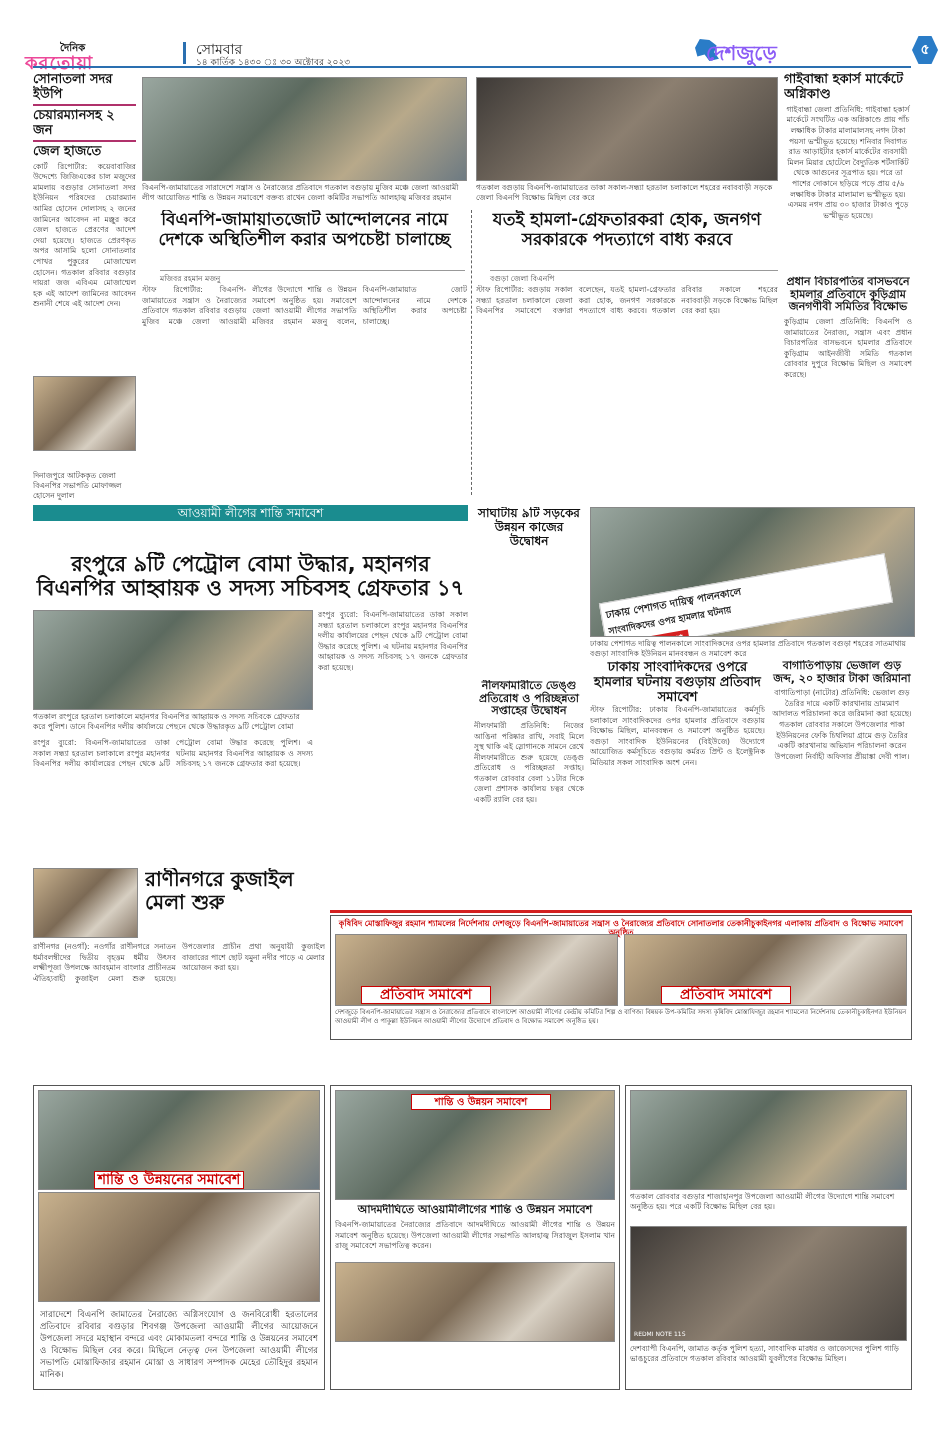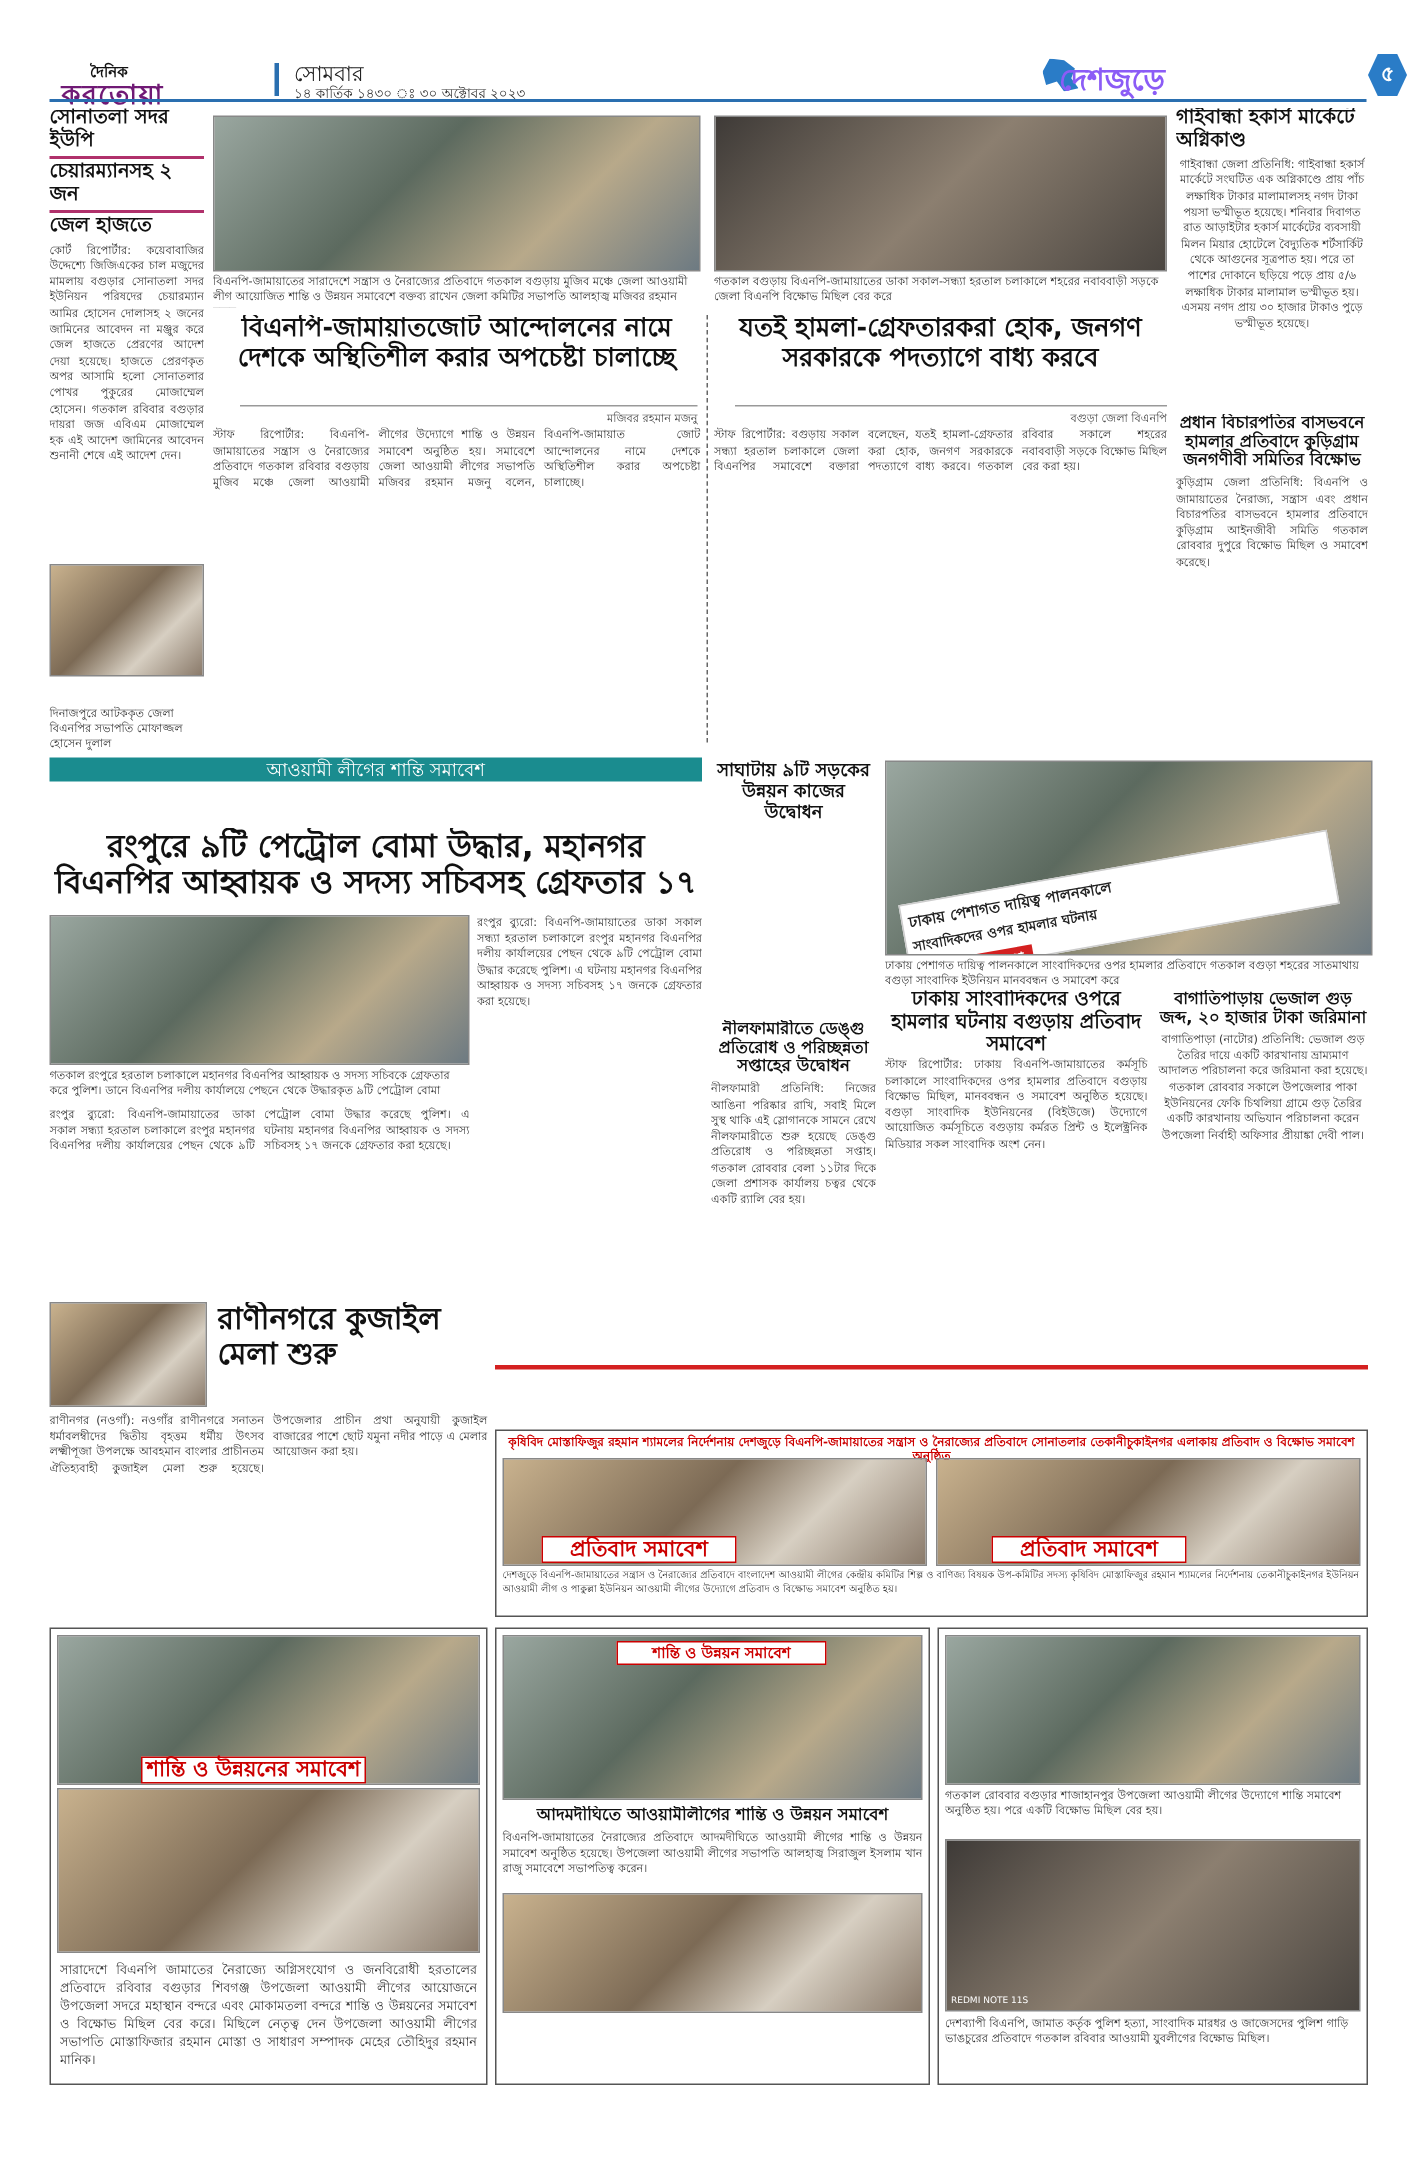--- a/index.html
+++ b/index.html
@@ -1,38 +1,38 @@
 <!DOCTYPE html>
 <html><head>
 <meta charset="utf-8">
 <style>
 *{box-sizing:border-box;margin:0;padding:0}
 body{width:945px;height:1452px;background:#fff;font-family:"DejaVu Sans",sans-serif;color:#222;position:relative;overflow:hidden}
 .abs{position:absolute}
 .hdr-rule{left:33px;top:66px;width:878px;height:2px;background:#2a6fb0}
 .logo-small{left:60px;top:40px;font-size:10px;font-weight:bold;color:#111}
-.logo-big{left:41px;top:49px;font-size:18px;font-weight:900;letter-spacing:1px;color:#701a75}
+.logo-big{left:25px;top:49px;font-size:18px;font-weight:900;letter-spacing:1px;color:#ec4899}
 .vbar{left:183px;top:42px;width:3px;height:22px;background:#2a6fb0}
 .day{left:196px;top:38px;font-size:14px;color:#222}
 .date{left:196px;top:55px;font-size:9px;color:#333}
 .section-title{left:706px;top:38px;font-size:20px;font-weight:bold;color:#8b5cf6}
 .map-icon{left:695px;top:39px;width:24px;height:22px;background:#2a7cc7;clip-path:polygon(20% 0,60% 5%,90% 30%,80% 60%,100% 90%,60% 100%,40% 70%,10% 80%,0 40%)}
 .page-badge{left:912px;top:36px;width:26px;height:28px;background:#2a7cc7;color:#fff;font-size:14px;font-weight:bold;display:flex;align-items:center;justify-content:center;clip-path:polygon(25% 0,75% 0,100% 50%,75% 100%,25% 100%,0 50%)}
 .photo{background:linear-gradient(135deg,#9aa7a0,#5c6a5f 40%,#b8a98a 70%,#6d7a82);border:1px solid #888}
 .photo.warm{background:linear-gradient(135deg,#c9b28e,#7c6a55 45%,#d7cfc2 70%,#8a7a6a)}
 .photo.dark{background:linear-gradient(135deg,#3e3a37,#8c7f70 50%,#4a4540)}
 .banner{background:#fff;border:1px solid #c00;color:#c00;font-weight:bold;display:flex;align-items:center;justify-content:center;font-size:14px}
 .cap{font-size:7.5px;line-height:10px;color:#333;overflow:hidden}
 .body{font-size:7.5px;line-height:10.6px;color:#333;text-align:justify;overflow:hidden}
 .hl{font-weight:bold;color:#111;text-align:center;line-height:1.15;overflow:hidden}
 .kicker-teal{background:#1a8c8f;color:#fff;font-size:12px;text-align:center;line-height:16px}
 .pink-rule{height:2px;background:#b0316b}
 .red-rule{height:3px;background:#d42020}
 .box{border:1px solid #555}
-.byline{font-size:7.5px;color:#444;text-align:right;border-top:1px solid #999;padding-top:2px}
+.byline{font-size:7.5px;color:#444;text-align:left;border-top:1px solid #999;padding-top:2px}
 .dash-v{border-left:1px dashed #666}
 </style>
 </head>
 <body>
 
 <div class="abs logo-small">দৈনিক</div>
 <div class="abs logo-big">করতোয়া</div>
 <div class="abs vbar"></div>
 <div class="abs day">সোমবার</div>
 <div class="abs date">১৪ কার্তিক ১৪৩০ ঃ ৩০ অক্টোবর ২০২৩</div>
@@ -106,21 +106,21 @@
 <div class="abs" style="left:772px;top:660px;width:140px">
   <div class="hl" style="font-size:11px">বাগাতিপাড়ায় ভেজাল গুড় জব্দ, ২০ হাজার টাকা জরিমানা</div>
   <div class="body" style="height:200px;margin-top:3px;text-align:center">বাগাতিপাড়া (নাটোর) প্রতিনিধি: ভেজাল গুড় তৈরির দায়ে একটি কারখানায় ভ্রাম্যমাণ আদালত পরিচালনা করে জরিমানা করা হয়েছে। গতকাল রোববার সকালে উপজেলার পাকা ইউনিয়নের ফেকি চিথলিয়া গ্রামে গুড় তৈরির একটি কারখানায় অভিযান পরিচালনা করেন উপজেলা নির্বাহী অফিসার প্রীয়াঙ্কা দেবী পাল।</div>
 </div>
 
 <div class="abs photo warm" style="left:33px;top:868px;width:105px;height:70px"></div>
 <div class="abs hl" style="left:145px;top:868px;width:180px;font-size:20px;text-align:left">রাণীনগরে কুজাইল মেলা শুরু</div>
 <div class="abs body" style="left:33px;top:942px;width:292px;height:100px;column-count:2;column-gap:6px">রাণীনগর (নওগাঁ): নওগাঁর রাণীনগরে সনাতন ধর্মাবলম্বীদের দ্বিতীয় বৃহত্তম ধর্মীয় উৎসব লক্ষ্মীপূজা উপলক্ষে আবহমান বাংলার প্রাচীনতম ঐতিহ্যবাহী কুজাইল মেলা শুরু হয়েছে। উপজেলার প্রাচীন প্রথা অনুযায়ী কুজাইল বাজারের পাশে ছোট যমুনা নদীর পাড়ে এ মেলার আয়োজন করা হয়।</div>
 
 <div class="abs red-rule" style="left:330px;top:910px;width:582px"></div>
-<div class="abs box" style="left:330px;top:953px;width:582px;height:125px">
+<div class="abs box" style="left:330px;top:915px;width:582px;height:125px">
   <div class="hl" style="font-size:8px;color:#c00;padding:3px">কৃষিবিদ মোস্তাফিজুর রহমান শ্যামলের নির্দেশনায় দেশজুড়ে বিএনপি-জামায়াতের সন্ত্রাস ও নৈরাজ্যের প্রতিবাদে সোনাতলার তেকানীচুকাইনগর এলাকায় প্রতিবাদ ও বিক্ষোভ সমাবেশ অনুষ্ঠিত</div>
   <div class="abs photo warm" style="left:4px;top:18px;width:283px;height:72px"></div>
   <div class="abs banner" style="left:30px;top:70px;width:130px;height:18px">প্রতিবাদ সমাবেশ</div>
   <div class="abs photo warm" style="left:293px;top:18px;width:283px;height:72px"></div>
   <div class="abs banner" style="left:330px;top:70px;width:130px;height:18px">প্রতিবাদ সমাবেশ</div>
   <div class="abs cap" style="left:4px;top:92px;width:572px;height:30px;font-size:6.5px;line-height:9px">দেশজুড়ে বিএনপি-জামায়াতের সন্ত্রাস ও নৈরাজ্যের প্রতিবাদে বাংলাদেশ আওয়ামী লীগের কেন্দ্রীয় কমিটির শিল্প ও বাণিজ্য বিষয়ক উপ-কমিটির সদস্য কৃষিবিদ মোস্তাফিজুর রহমান শ্যামলের নির্দেশনায় তেকানীচুকাইনগর ইউনিয়ন আওয়ামী লীগ ও পাকুল্লা ইউনিয়ন আওয়ামী লীগের উদ্যোগে প্রতিবাদ ও বিক্ষোভ সমাবেশ অনুষ্ঠিত হয়।</div>
 </div>
 
 <div class="abs box" style="left:33px;top:1085px;width:292px;height:305px">
   <div class="abs photo" style="left:4px;top:4px;width:282px;height:100px"></div>

